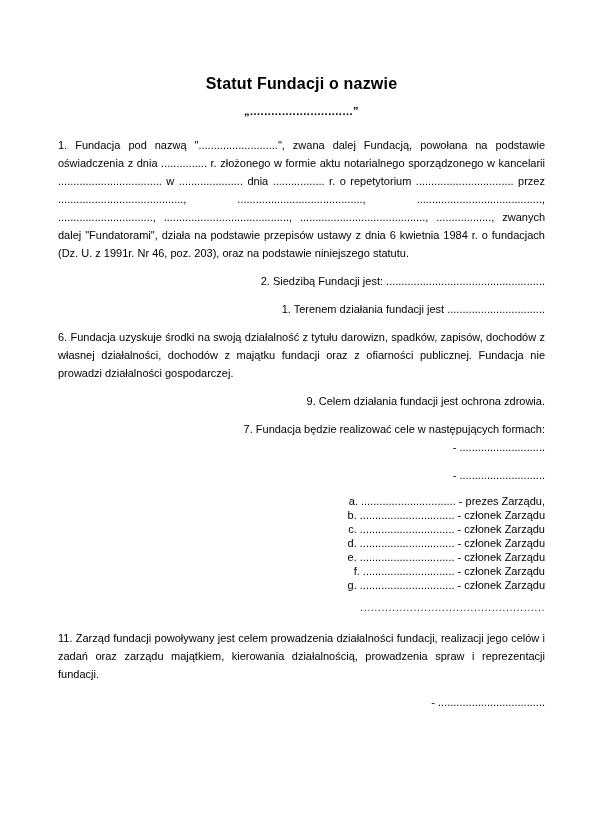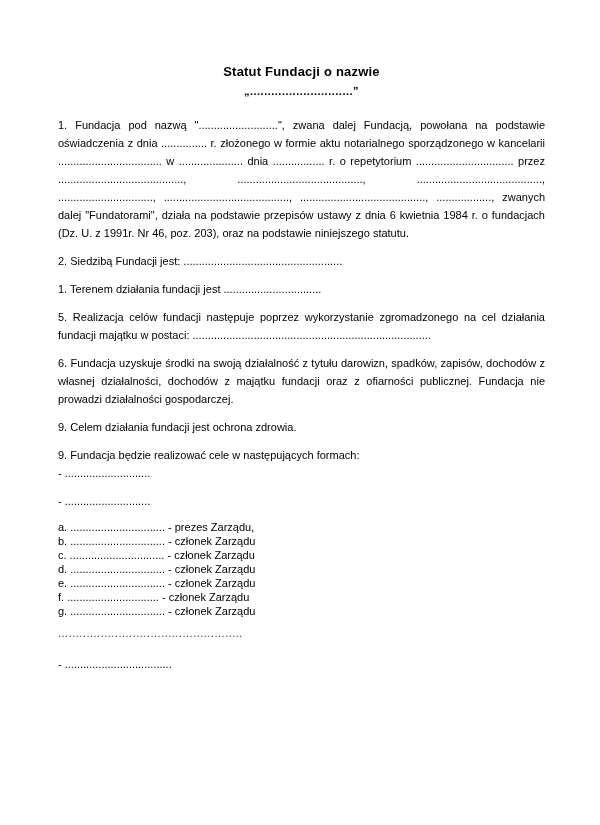--- a/index.html
+++ b/index.html
@@ -13,42 +13,43 @@
     height: 825px;
     margin: 0 auto;
     background: #ffffff;
     color: #000000;
     font-family: "Liberation Sans", "DejaVu Sans", sans-serif;
     box-sizing: border-box;
     padding: 64px 55px 20px 58px;
     overflow: hidden;
   }
   .doc-title {
-    margin: 0;
-    font-size: 13px;
+    margin: 12px;
+    font-size: 16px;
     font-weight: bold;
     text-align: center;
     line-height: 16px;
     letter-spacing: 0.2px;
   }
   .doc-subtitle {
     margin: 4px 0 0 0;
     font-size: 11px;
     font-weight: bold;
     text-align: center;
     line-height: 14px;
     letter-spacing: 0.5px;
   }
   .content {
     margin-top: 18px;
     font-size: 11px;
     line-height: 18px;
   }
   .para {
     margin: 0 0 10px 0;
+    text-align: right;
   }
   .justify {
     text-align: justify;
   }
   .list-block {
     line-height: 14px;
     margin-bottom: 15px;
   }
   .list-block .row {
     line-height: 14px;
@@ -69,45 +70,45 @@
 
   <div class="content">
 
     <p class="para justify">1. Fundacja pod nazwą "..........................", zwana dalej Fundacją, powołana na podstawie oświadczenia z dnia ............... r. złożonego w formie aktu notarialnego sporządzonego w kancelarii .................................. w ..................... dnia ................. r. o repetytorium ................................ przez ........................................., ........................................., ........................................., ..............................., ........................................., ........................................., .................., zwanych dalej "Fundatorami", działa na podstawie przepisów ustawy z dnia 6 kwietnia 1984 r. o fundacjach (Dz. U. z 1991r. Nr 46, poz. 203), oraz na podstawie niniejszego statutu.</p>
 
     <p class="para">2. Siedzibą Fundacji jest: ....................................................</p>
 
     <p class="para">1. Terenem działania fundacji jest ................................</p>
 
 
-    <p class="para justify">5. Realizacja celów fundacji następuje poprzez wykorzystanie zgromadzonego na cel działania fundacji majątku w postaci: ..............................................................................</p>
 
     <p class="para justify">6. Fundacja uzyskuje środki na swoją działalność z tytułu darowizn, spadków, zapisów, dochodów z własnej działalności, dochodów z majątku fundacji oraz z ofiarności publicznej. Fundacja nie prowadzi działalności gospodarczej.</p>
 
     <p class="para">9. Celem działania fundacji jest ochrona zdrowia.</p>
 
     <div class="para">
-      <div>9. Fundacja będzie realizować cele w następujących formach:</div>
+      <div>7. Fundacja będzie realizować cele w następujących formach:</div>
       <div>- ............................</div>
     </div>
 
     <div class="para">
       <div>- ............................</div>
     </div>
 
     <div class="para list-block">
       <div class="row">a. ............................... - prezes Zarządu,</div>
       <div class="row">b. ............................... - członek Zarządu</div>
       <div class="row">c. ............................... - członek Zarządu</div>
       <div class="row">d. ............................... - członek Zarządu</div>
       <div class="row">e. ............................... - członek Zarządu</div>
       <div class="row">f. .............................. - członek Zarządu</div>
       <div class="row">g. ............................... - członek Zarządu</div>
       <div class="row trailing-dots">....................................................</div>
     </div>
 
+    <p class="para justify">11. Zarząd fundacji powoływany jest celem prowadzenia działalności fundacji, realizacji jego celów i zadań oraz zarządu majątkiem, kierowania działalnością, prowadzenia spraw i reprezentacji fundacji.</p>
 
     <div class="para">
       <div>- ...................................</div>
     </div>
 
   </div>
 </div>
 
 </body></html>

